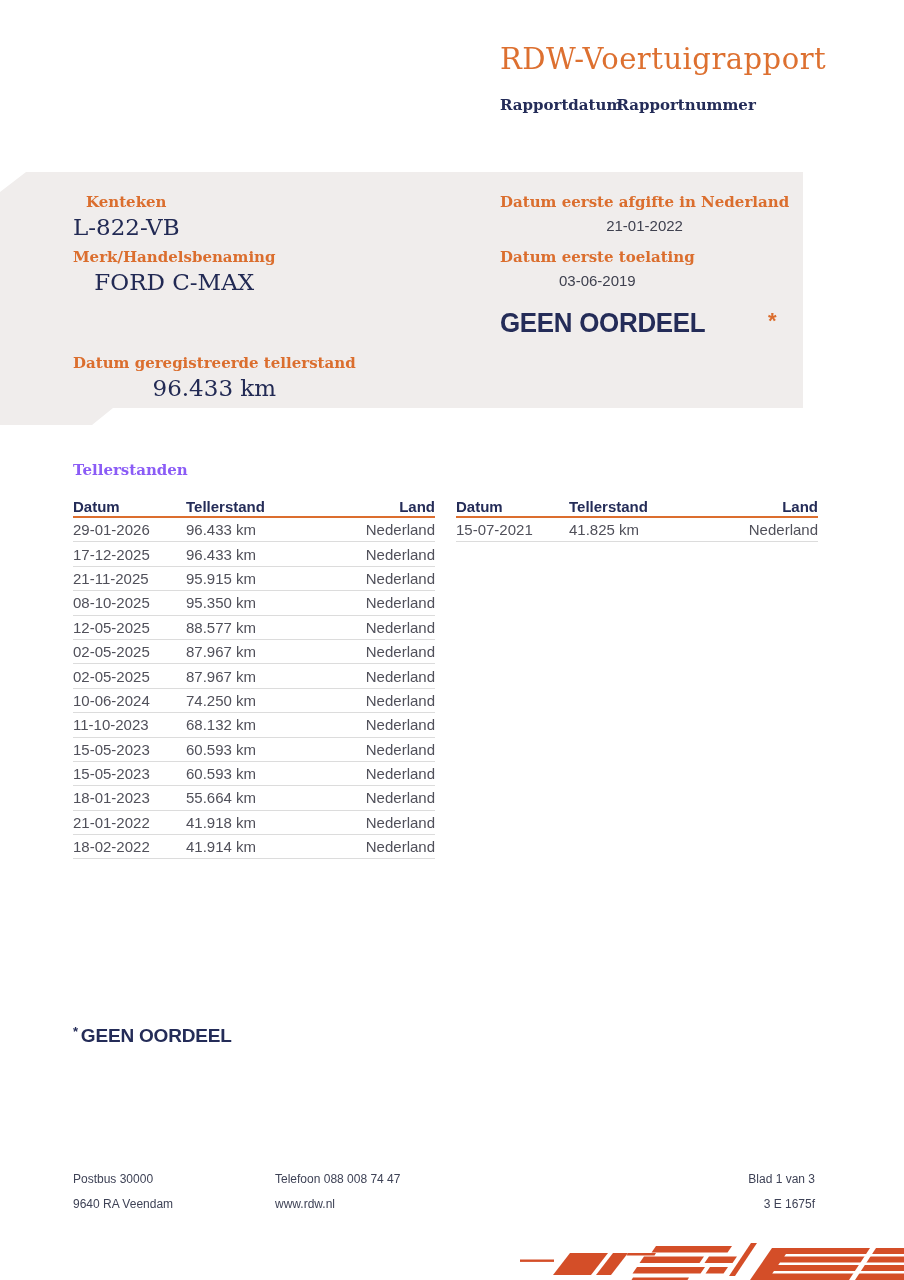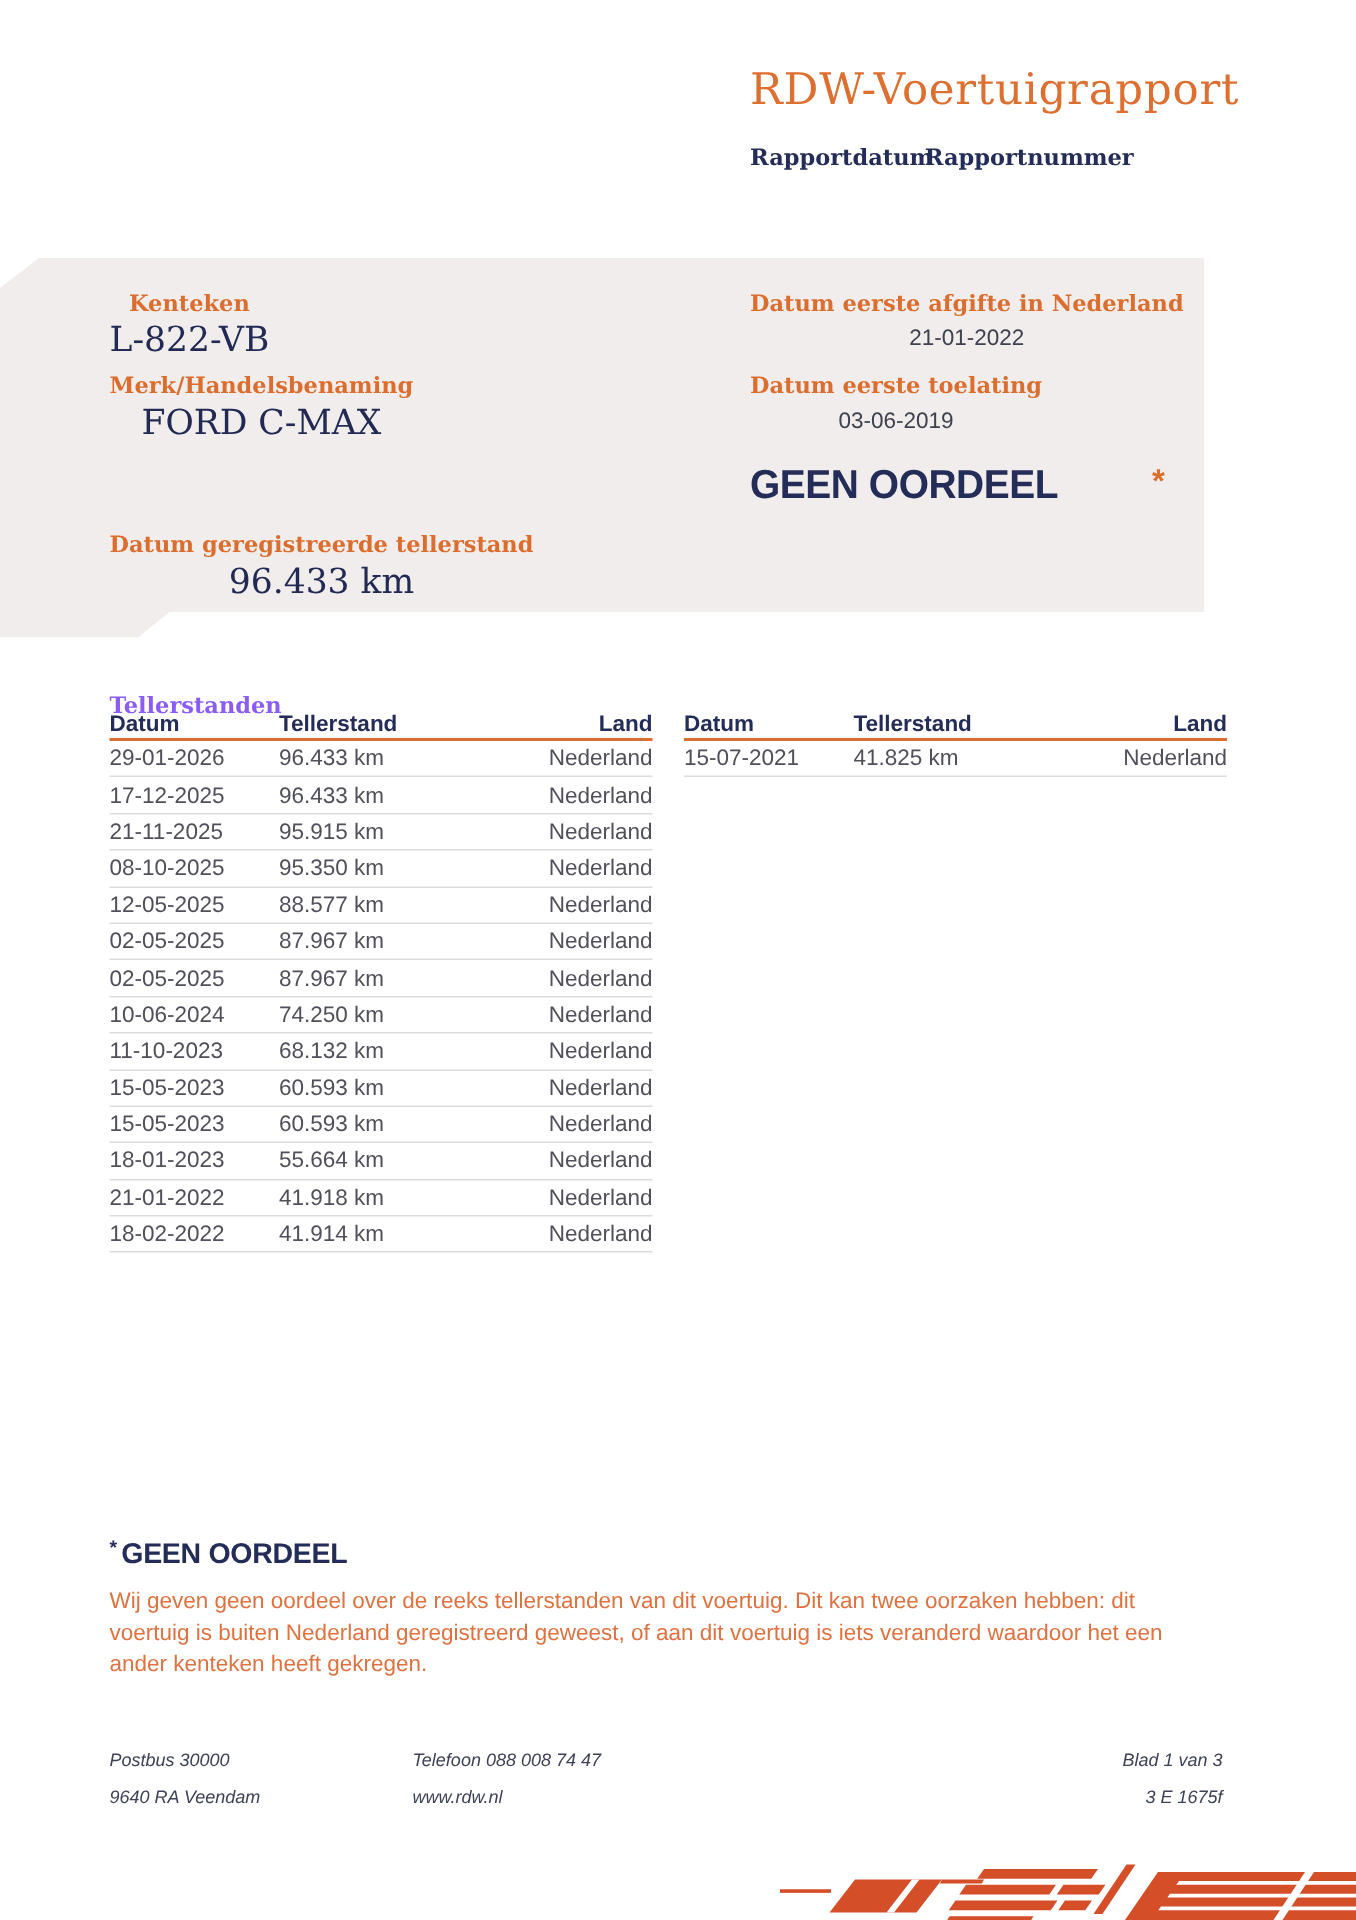--- a/index.html
+++ b/index.html
@@ -53,21 +53,21 @@
   }
   .verdict-mark {
     position:absolute; left:768px; top:136px;
     font-size:22px; font-weight:bold; color:#dc6e2e;
   }
   
   .section-title {
     position:absolute; left:73px; top:461px;
     font-family:"DejaVu Serif", serif; font-weight:bold; font-size:15px; color:#8b5cf6;
   }
-  .mtable { position:absolute; top:474px; width:362px; }
+  .mtable { position:absolute; top:498px; width:362px; }
   .mtable.left  { left:73px; }
   .mtable.right { left:456px; }
   .thead {
     display:grid; grid-template-columns:113px 1fr auto; align-items:end;
     height:20px; border-bottom:2px solid #dc6e2e; padding-bottom:2px;
   }
   .thead span { font-size:15px; font-weight:bold; color:#242c58; }
   .thead .h2 { justify-self:start; }
   .thead .h3 { justify-self:end; }
   .trow {
@@ -76,21 +76,21 @@
   }
   .tcell { font-size:15px; color:#50505a; }
   .tcell.c2 { justify-self:end; }
   
   .note { position:absolute; left:73px; top:1008px; width:707px; }
   .note-head { font-size:19px; font-weight:bold; color:#242c58; letter-spacing:-0.2px;margin-top:16px; }
   .note-mark { font-size:13px; vertical-align:6px; margin-right:3px; color:#242c58; }
   .note-text { margin-top:9px; font-size:15px; line-height:21px; color:#de7240; }
   
   .footer { position:absolute; left:73px; top:1166px; width:742px; font-size:12px; color:#3e4256; }
-  .footer-row { display:flex; height:25px; align-items:flex-start;font-style:italic; }
+  .footer-row { display:flex; height:25px; align-items:center; }
   .fcol1 { width:202px; }
   .fcol2 { flex:1; }
   .fcol3 { text-align:right; }
   
   .speedmark { position:absolute; right:0; bottom:0; width:400px; height:40px; }
 </style>
 </head>
 <body>
 
 <div class="page">
@@ -222,21 +222,20 @@
         <div class="trow">
           <span class="tcell c0">15-07-2021</span>
           <span class="tcell c1">41.825 km</span>
           <span class="tcell c2">Nederland</span>
         </div>
       </div>
   </div>
 
   <div class="note">
     <div class="note-head"><span class="note-mark">*</span><span>GEEN OORDEEL</span></div>
-    <div class="note-text">Wij geven geen oordeel over de reeks tellerstanden van dit voertuig. Dit kan twee oorzaken hebben: dit voertuig is buiten Nederland geregistreerd geweest, of aan dit voertuig is iets veranderd waardoor het een ander kenteken heeft gekregen.</div>
   </div>
 
   <div class="footer">
     <div class="footer-row">
       <span class="fcol1">Postbus 30000</span>
       <span class="fcol2">Telefoon 088 008 74 47</span>
       <span class="fcol3">Blad 1 van 3</span>
     </div>
     <div class="footer-row">
       <span class="fcol1">9640 RA Veendam</span>

